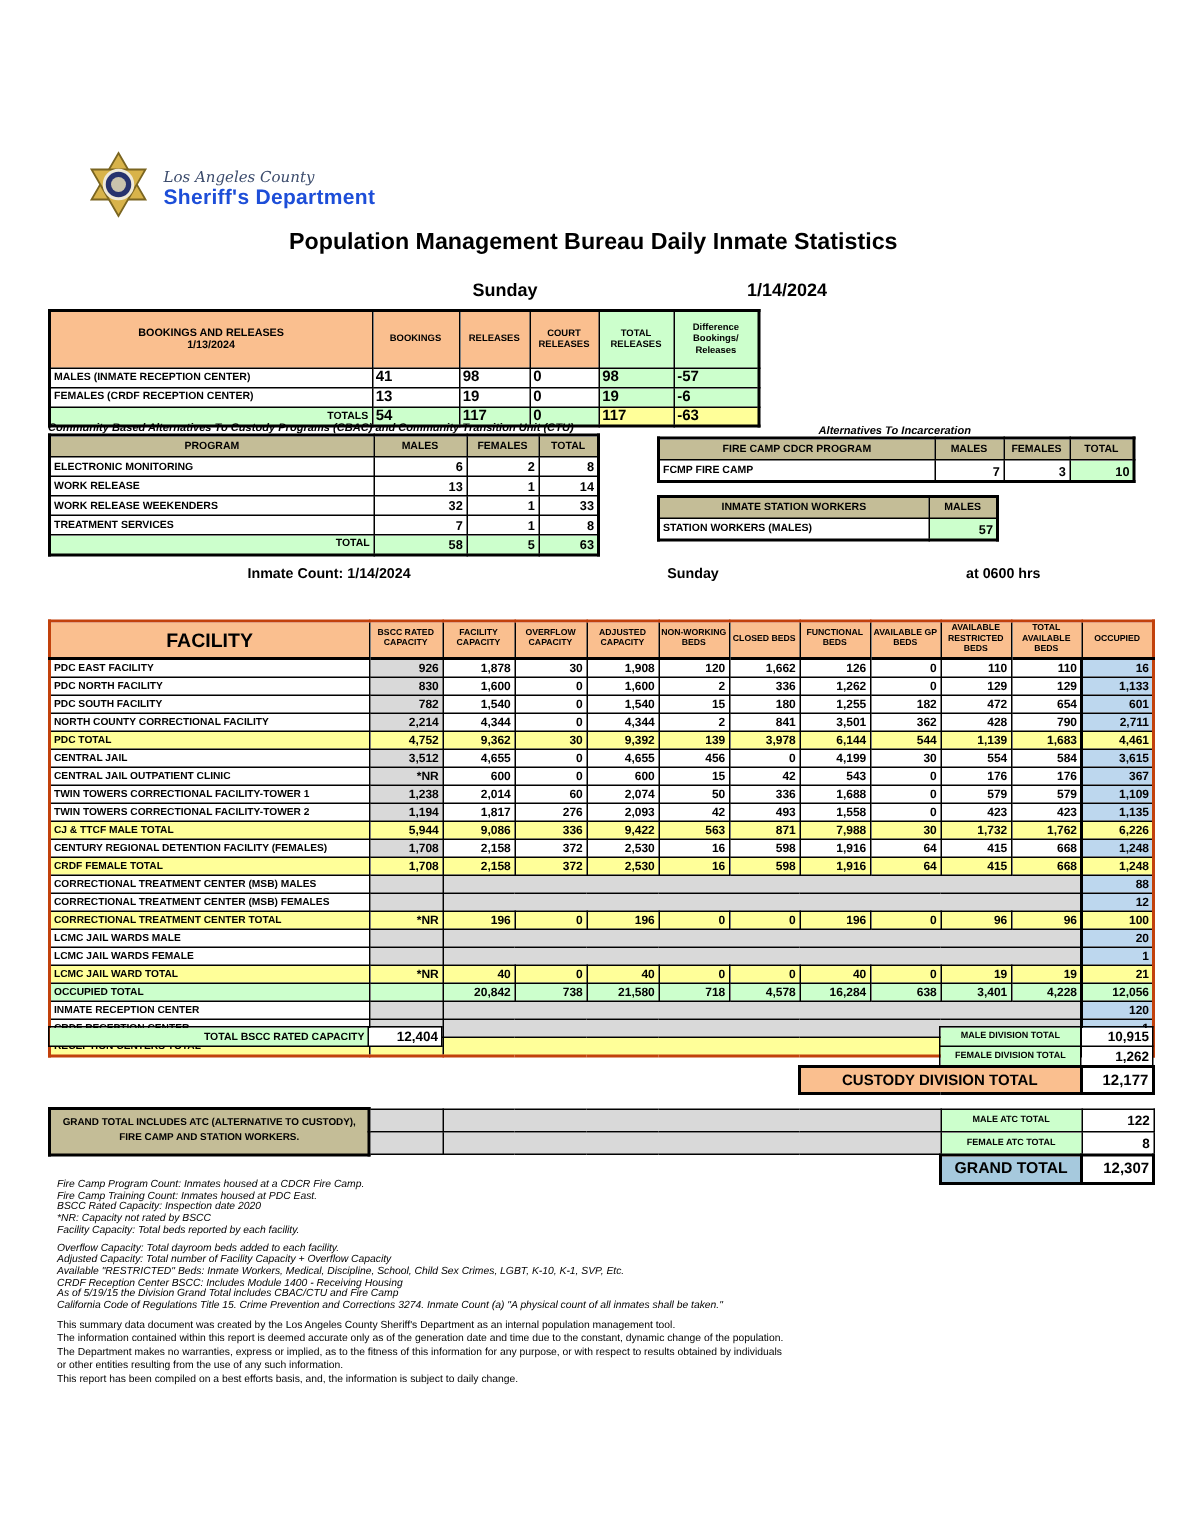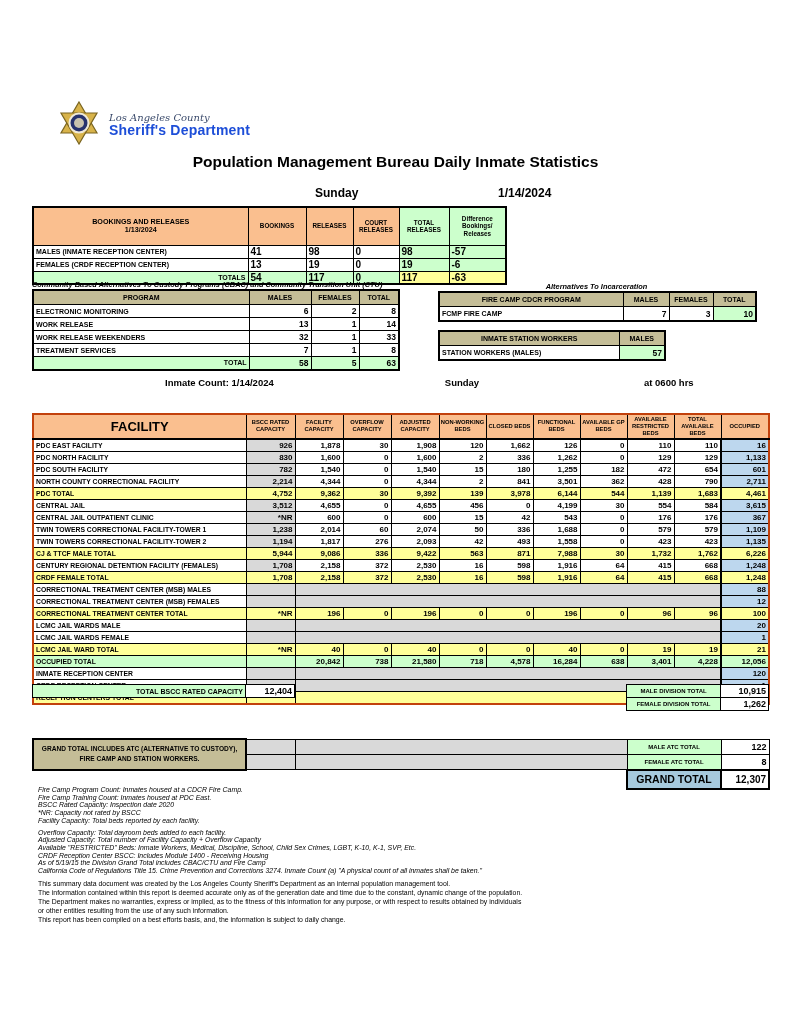--- a/index.html
+++ b/index.html
@@ -588,20 +588,25 @@
       <td class="b sum-lab">TOTAL BSCC RATED CAPACITY</td>
       <td class="b sum-val">12,404</td>
       <td colspan="7"></td>
       <td colspan="2" class="b div-lab">MALE DIVISION TOTAL</td>
       <td class="b div-val">10,915</td>
     </tr>
     <tr>
       <td colspan="9"></td>
       <td colspan="2" class="b div-lab">FEMALE DIVISION TOTAL</td>
       <td class="b div-val">1,262</td>
+    </tr>
+    <tr>
+      <td colspan="7"></td>
+      <td colspan="4" class="custody-lab">CUSTODY DIVISION TOTAL</td>
+      <td class="custody-val">12,177</td>
     </tr>
   </tbody>
 </table>
 
 <table class="abs atct">
   <colgroup>
     <col style="width:213px">
       <col style="width:49px">
       <col style="width:48px">
       <col style="width:48px">

